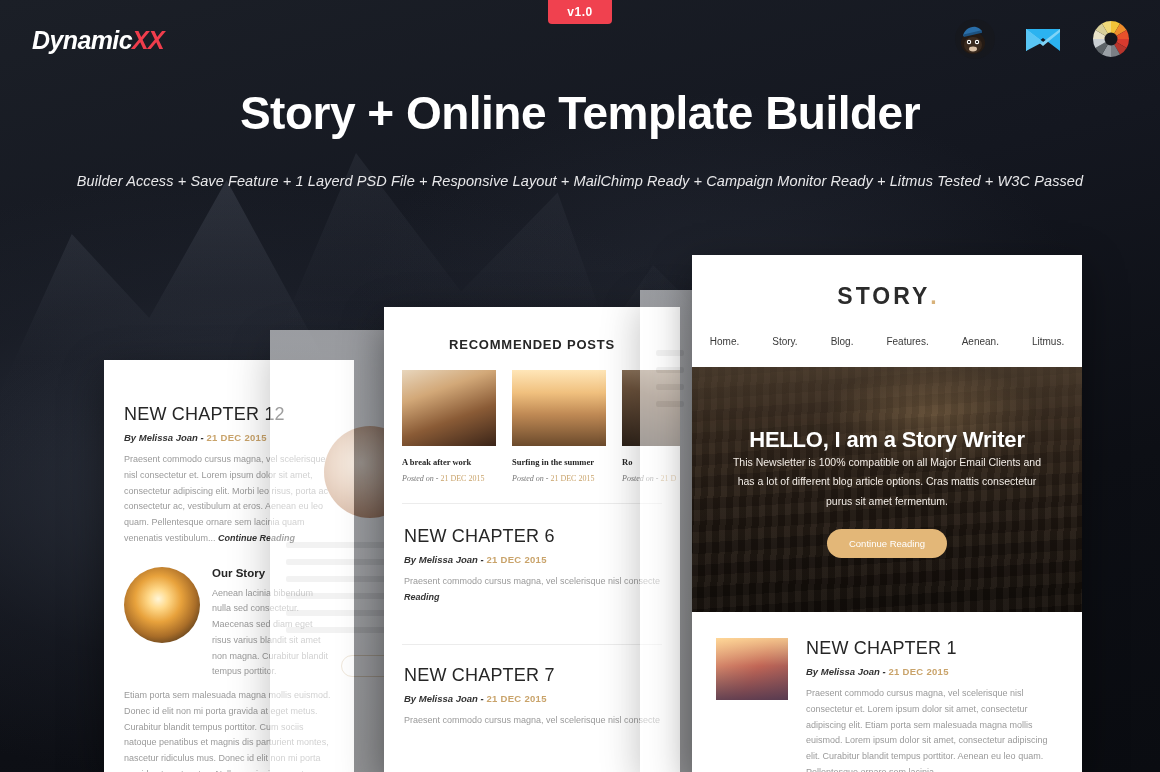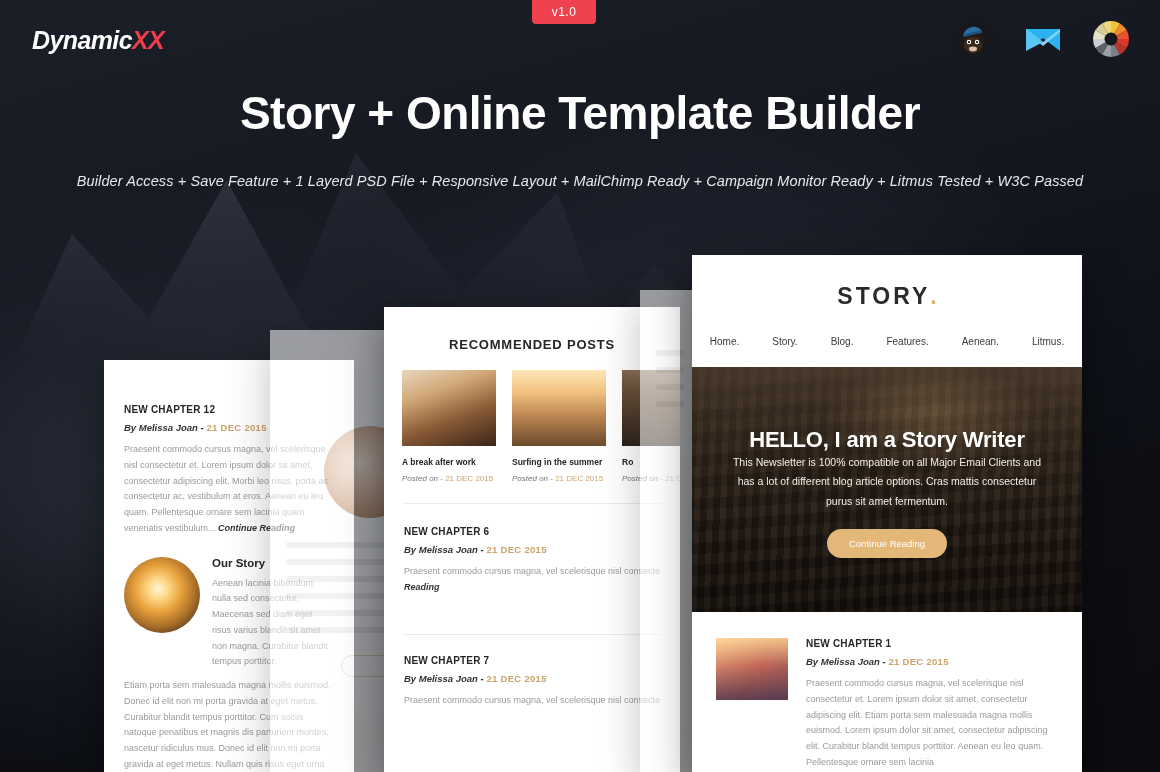--- a/index.html
+++ b/index.html
@@ -44,24 +44,24 @@
     clip-path: polygon(0% 100%, 26% 18%, 44% 46%, 62% 0%, 100% 100%); }
   .peak.p2 { left:230px; top:120px; width:420px; height:330px;
     clip-path: polygon(0% 100%, 30% 10%, 55% 52%, 78% 22%, 100% 100%);
     opacity:.65; }
   .peak.p3 { left:520px; top:210px; width:380px; height:250px;
     clip-path: polygon(0% 100%, 35% 22%, 60% 60%, 85% 30%, 100% 100%);
     opacity:.35; }
 
   
   .version-badge {
-    position:absolute; left:532px; top:0; width:64px; height:24px;
+    position:absolute; left:548px; top:0; width:64px; height:24px;
     background:#f0414f; color:#fff;
     border-bottom-left-radius:4px; border-bottom-right-radius:4px;
-    font-size:12px; font-weight:normal; letter-spacing:.5px;
+    font-size:12px; font-weight:bold; letter-spacing:.5px;
     display:flex; align-items:center; justify-content:center;
     z-index:40;
   }
 
   
   .brand {
     position:absolute; left:32px; top:26px;
     font-size:25px; font-weight:bold; letter-spacing:-.6px;
     font-style:italic; z-index:40;
   }
@@ -103,21 +103,21 @@
   
   #card-mid { left:384px; top:307px; width:296px; height:465px; z-index:12; }
   
   #card-behind2 { left:640px; top:290px; width:60px; height:482px; z-index:13; }
   
   #card-right { left:692px; top:255px; width:390px; height:517px; z-index:20; }
 
   .card-pad { padding:18px 20px; }
 
   .post-title {
-    font-size:10px; font-weight:bold; color:#262626;
+    font-size:18px; font-weight:normal; color:#262626;
     letter-spacing:.2px; margin-bottom:7px;
   }
   .post-meta { font-size:9.5px; font-style:italic; font-weight:bold; color:#333; margin-bottom:9px; }
   .post-meta .date { color:#c9a36a; font-style:normal; letter-spacing:.3px; }
   .post-body {
     font-size:9px; line-height:1.75; color:#9a9a9a;
   }
   .post-body .cont { color:#333; font-weight:bold; font-style:italic; }
 
   
@@ -129,21 +129,21 @@
       linear-gradient(180deg,#f0b763 0%, #2b2118 100%);
   }
   .story-head { font-size:11.5px; font-weight:bold; color:#262626; margin-bottom:7px; }
 
   
   .rec-title {
     text-align:center; font-size:13px; font-weight:bold;
     color:#262626; letter-spacing:.8px; padding:30px 0 18px;
   }
   .thumbs { display:flex; gap:16px; padding:0 18px; }
-  .thumb-col { width:94px; flex:0 0 94px; }
+  .thumb-col { width:94px; flex:0 0 94px;font-family:Liberation Serif, serif; }
   .thumb-img { width:94px; height:76px; background:#c9a882; }
   .thumb-name { font-size:8.5px; font-weight:bold; color:#262626; margin-top:11px; }
   .thumb-meta { font-size:8px; font-style:italic; color:#777; margin-top:7px; }
   .thumb-meta .date { color:#c9a36a; font-style:normal; }
   .divider { height:1px; background:#ececec; margin:20px 18px 0; }
 
   
   .story-logo {
     text-align:center; padding:28px 0 0;
     font-size:23px; font-weight:bold; color:#2b2b2b;

